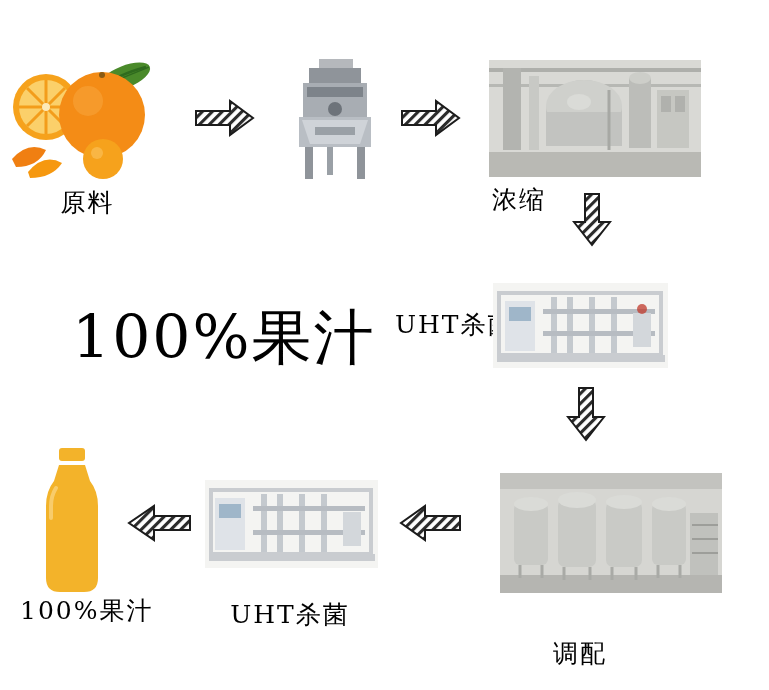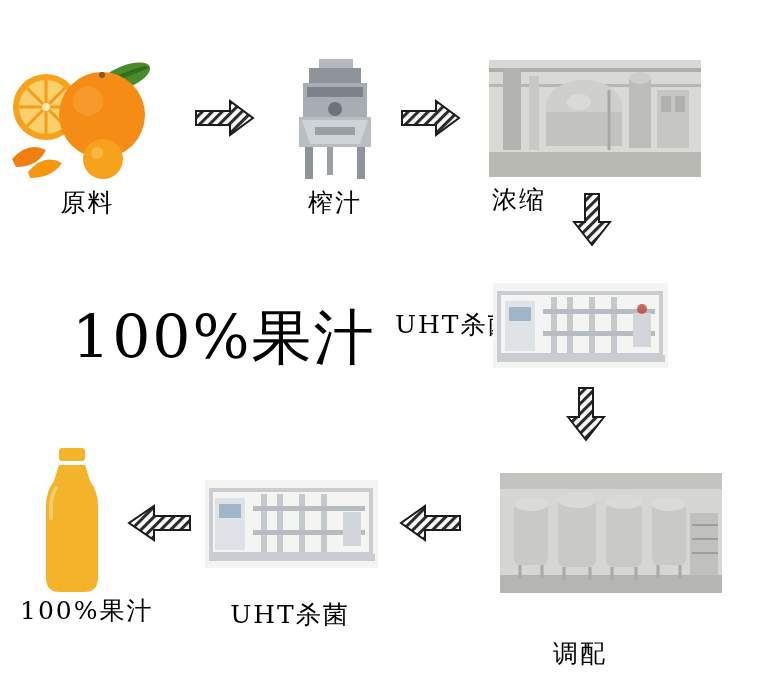--- a/index.html
+++ b/index.html
@@ -85,21 +85,20 @@
       <rect x="12" y="30" width="56" height="10" fill="#7d838a"></rect>
       <circle cx="40" cy="52" r="7" fill="#6d737a"></circle>
       <rect x="4" y="60" width="72" height="30" fill="#b9bec4"></rect>
       <path d="M7 63 L73 63 L65 87 L15 87 Z" fill="#cfd3d8"></path>
       <rect x="20" y="70" width="40" height="8" fill="#9aa0a6"></rect>
       <rect x="10" y="90" width="8" height="32" fill="#8f949a"></rect>
       <rect x="62" y="90" width="8" height="32" fill="#8f949a"></rect>
       <rect x="32" y="90" width="6" height="28" fill="#9aa0a6"></rect>
     </svg>
   </div>
-  <div class="abs step-label center" style="left:285px; top:186px; width:100px;">榨汁</div>
 
   <div class="abs" style="left:400px; top:98px;">
     <svg width="62" height="40" viewBox="0 0 62 40">
       <defs>
         <pattern id="h2" width="7" height="7" patternUnits="userSpaceOnUse" patternTransform="rotate(45)">
           <rect width="7" height="7" fill="#ffffff"></rect>
             <rect width="3.1" height="7" fill="#2b2b2b"></rect>
         </pattern>
       </defs>
       <path d="M2 13 L36 13 L36 3 L59 20 L36 37 L36 27 L2 27 Z" fill="url(#h2)" stroke="#1c1c1c" stroke-width="2"></path>

